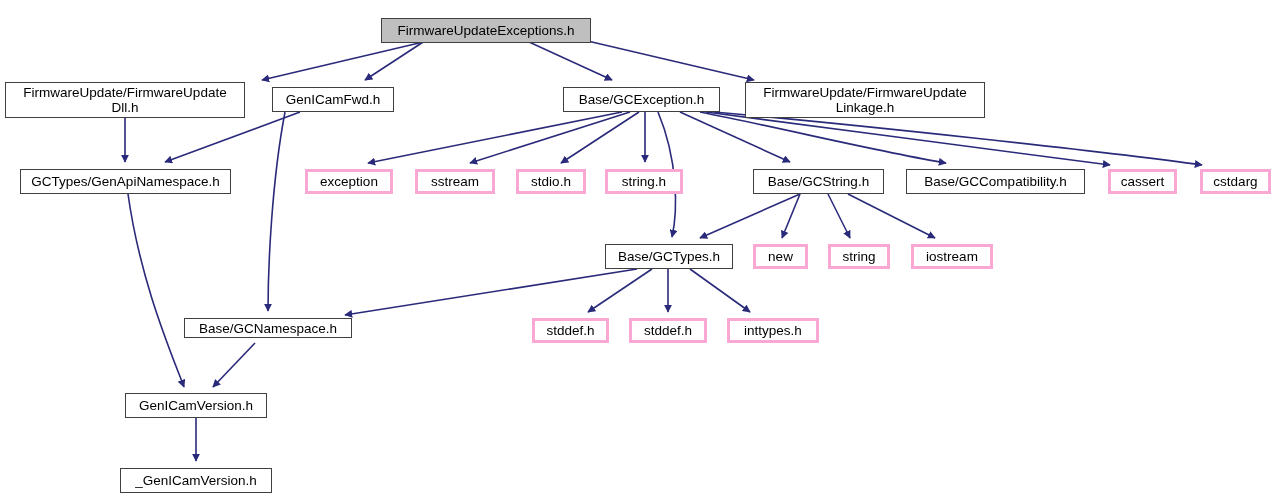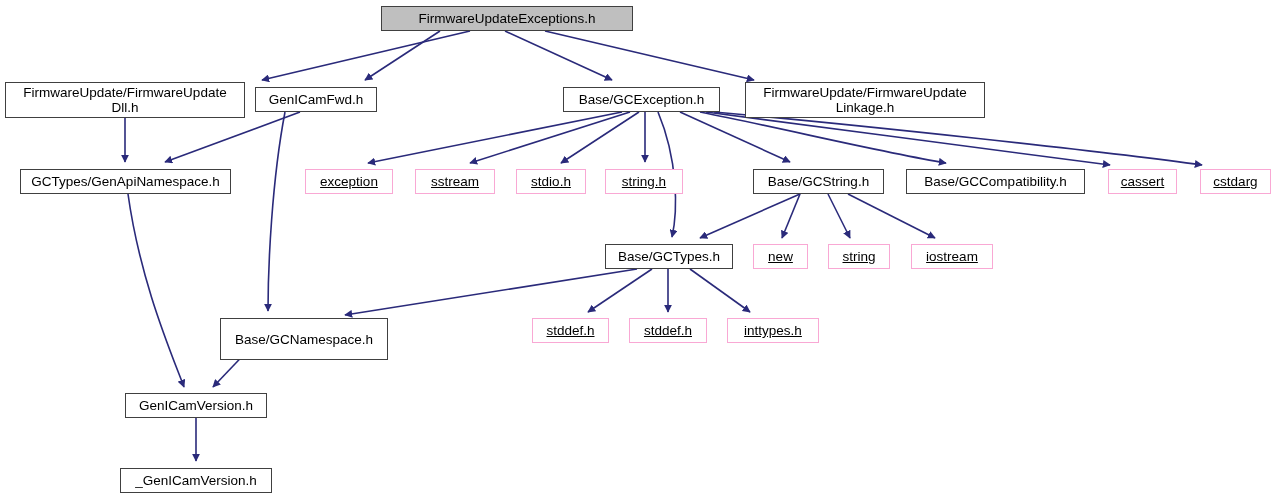--- a/index.html
+++ b/index.html
@@ -33,22 +33,21 @@
     color: #000000;
     font-size: 13.5px;
     line-height: 15px;
     white-space: pre-line;
     z-index: 2;
   }
   .node.normal {
     border: 1px solid #404040;
   }
   .node.system {
-    border: 1px solid #f9a8d4;
-    text-decoration: underline;
+    border: 3px solid #f9a8d4;
   }
   .node.current {
     border: 1px solid #404040;
     background: #bfbfbf;
   }
   .node-label {
     display: block;
     padding: 0 5px;
     white-space: pre-line;
   }
@@ -89,41 +88,41 @@
         <path d="M 652,269 L 588,312" fill="none" stroke="#2a2a7a" stroke-width="1.6" marker-end="url(#arrow)"></path>
         <path d="M 668,269 L 668,312" fill="none" stroke="#2a2a7a" stroke-width="1.6" marker-end="url(#arrow)"></path>
         <path d="M 690,269 L 750,312" fill="none" stroke="#2a2a7a" stroke-width="1.6" marker-end="url(#arrow)"></path>
         <path d="M 128,194 C 140,280 170,350 184,387" fill="none" stroke="#2a2a7a" stroke-width="1.6" marker-end="url(#arrow)"></path>
         <path d="M 255,343 L 213,387" fill="none" stroke="#2a2a7a" stroke-width="1.6" marker-end="url(#arrow)"></path>
         <path d="M 196,418 L 196,461" fill="none" stroke="#2a2a7a" stroke-width="1.6" marker-end="url(#arrow)"></path>
       </g>
   </svg>
 
   <div id="node-layer">
-      <div class="node current" style="left: 381px; top: 6px; width: 252px; height: 25px;"><span class="node-label">FirmwareUpdateExceptions.h</span></div>
+      <div class="node current" style="left: 381px; top: 18px; width: 210px; height: 25px;"><span class="node-label">FirmwareUpdateExceptions.h</span></div>
       <div class="node normal" style="left: 5px; top: 82px; width: 240px; height: 36px;"><span class="node-label">FirmwareUpdate/FirmwareUpdate
 Dll.h</span></div>
-      <div class="node normal" style="left: 255px; top: 87px; width: 122px; height: 25px;"><span class="node-label">GenICamFwd.h</span></div>
+      <div class="node normal" style="left: 272px; top: 87px; width: 122px; height: 25px;"><span class="node-label">GenICamFwd.h</span></div>
       <div class="node normal" style="left: 563px; top: 87px; width: 157px; height: 25px;"><span class="node-label">Base/GCException.h</span></div>
       <div class="node normal" style="left: 745px; top: 82px; width: 240px; height: 36px;"><span class="node-label">FirmwareUpdate/FirmwareUpdate
 Linkage.h</span></div>
       <div class="node normal" style="left: 20px; top: 169px; width: 211px; height: 25px;"><span class="node-label">GCTypes/GenApiNamespace.h</span></div>
       <div class="node system" style="left: 305px; top: 169px; width: 88px; height: 25px;"><span class="node-label">exception</span></div>
       <div class="node system" style="left: 415px; top: 169px; width: 80px; height: 25px;"><span class="node-label">sstream</span></div>
       <div class="node system" style="left: 516px; top: 169px; width: 70px; height: 25px;"><span class="node-label">stdio.h</span></div>
       <div class="node system" style="left: 605px; top: 169px; width: 78px; height: 25px;"><span class="node-label">string.h</span></div>
       <div class="node normal" style="left: 753px; top: 169px; width: 131px; height: 25px;"><span class="node-label">Base/GCString.h</span></div>
       <div class="node normal" style="left: 906px; top: 169px; width: 179px; height: 25px; justify-content: center;"><span class="node-label">Base/GCCompatibility.h</span></div>
       <div class="node system" style="left: 1108px; top: 169px; width: 69px; height: 25px;"><span class="node-label">cassert</span></div>
       <div class="node system" style="left: 1200px; top: 169px; width: 71px; height: 25px;"><span class="node-label">cstdarg</span></div>
       <div class="node normal" style="left: 605px; top: 244px; width: 128px; height: 25px;"><span class="node-label">Base/GCTypes.h</span></div>
       <div class="node system" style="left: 753px; top: 244px; width: 55px; height: 25px;"><span class="node-label">new</span></div>
       <div class="node system" style="left: 828px; top: 244px; width: 62px; height: 25px;"><span class="node-label">string</span></div>
       <div class="node system" style="left: 911px; top: 244px; width: 82px; height: 25px;"><span class="node-label">iostream</span></div>
-      <div class="node normal" style="left: 184px; top: 318px; width: 168px; height: 42px; margin-left: 36px;"><span class="node-label">Base/GCNamespace.h</span></div>
+      <div class="node normal" style="left: 184px; top: 318px; width: 168px; height: 20px;"><span class="node-label">Base/GCNamespace.h</span></div>
       <div class="node system" style="left: 532px; top: 318px; width: 77px; height: 25px;"><span class="node-label">stddef.h</span></div>
       <div class="node system" style="left: 629px; top: 318px; width: 78px; height: 25px;"><span class="node-label">stddef.h</span></div>
       <div class="node system" style="left: 727px; top: 318px; width: 92px; height: 25px;"><span class="node-label">inttypes.h</span></div>
       <div class="node normal" style="left: 125px; top: 393px; width: 142px; height: 25px;"><span class="node-label">GenICamVersion.h</span></div>
       <div class="node normal" style="left: 120px; top: 468px; width: 152px; height: 25px;"><span class="node-label">_GenICamVersion.h</span></div>
     </div>
 
 </div>
 
 </body></html>

